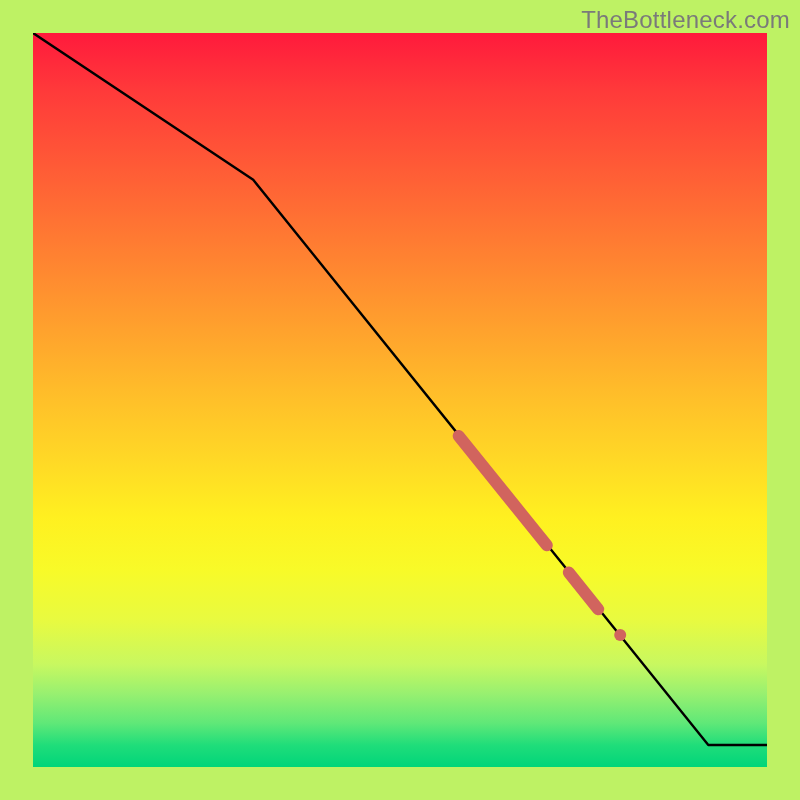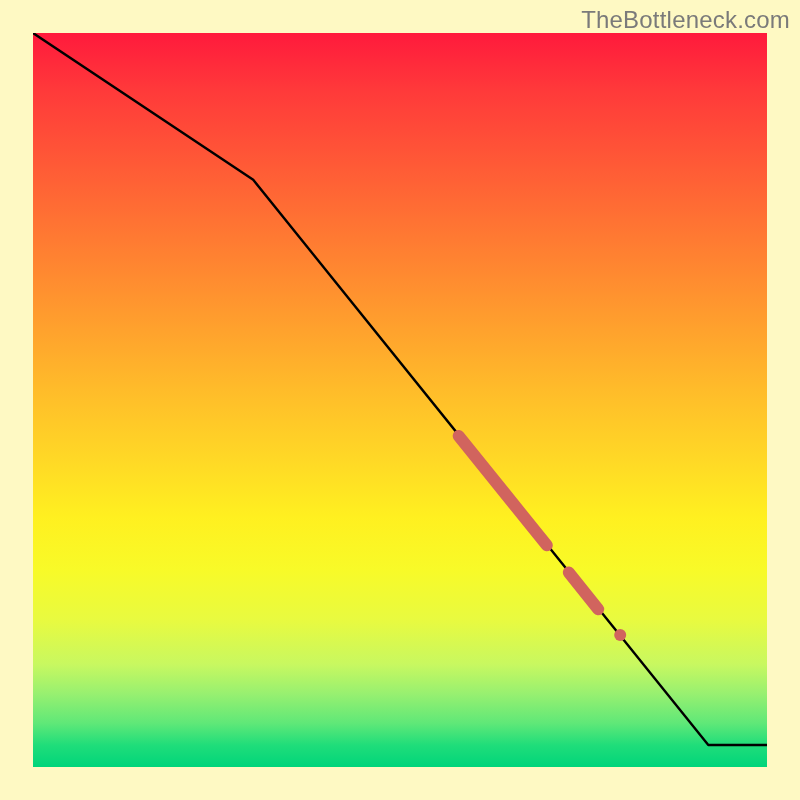--- a/index.html
+++ b/index.html
@@ -8,21 +8,21 @@
     width: 800px;
     height: 800px;
     background: #000;
     overflow: hidden;
     font-family: Arial, Helvetica, sans-serif;
   }
   .frame {
     position: relative;
     width: 800px;
     height: 800px;
-    background: #fef9c3;
+    background: #bef264;
   }
   .plot {
     position: absolute;
     left: 33px;
     top: 33px;
     width: 734px;
     height: 734px;
     
     background: linear-gradient(
       to bottom,

